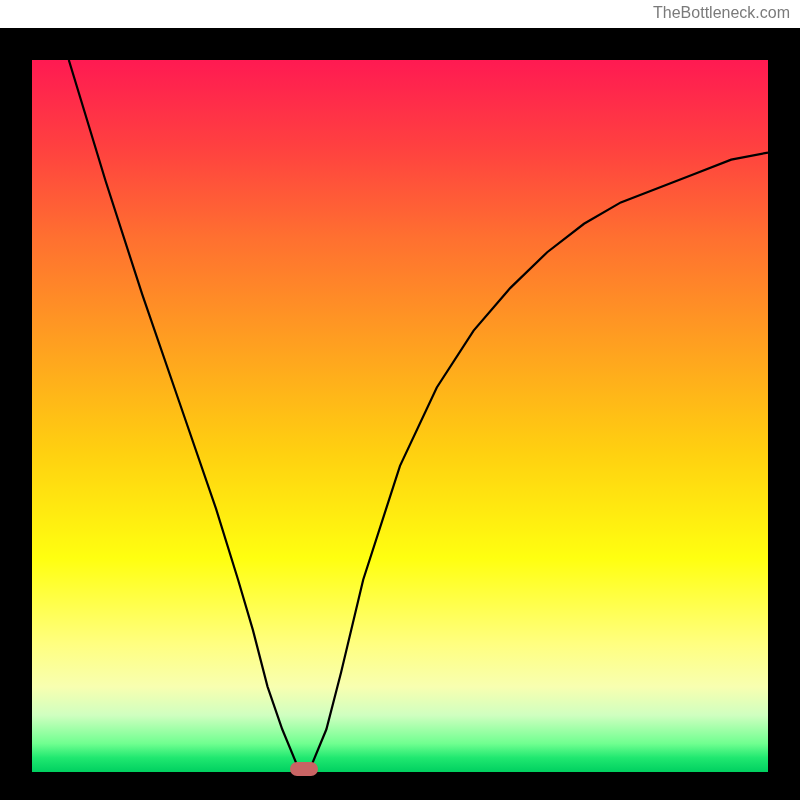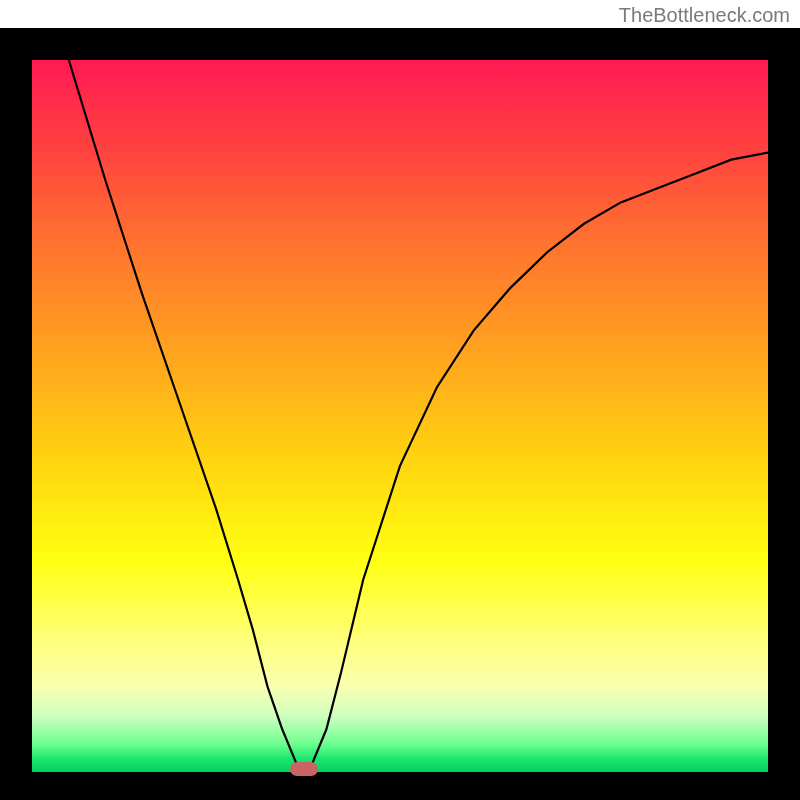--- a/index.html
+++ b/index.html
@@ -45,21 +45,21 @@
     top: 0;
     left: 0;
     width: 736px;
     height: 712px;
   }
   .watermark {
     position: absolute;
     top: 4px;
     right: 10px;
     font-family: Arial, Helvetica, sans-serif;
-    font-size: 20px;
+    font-size: 16px;
     color: #7a7a7a;
   }
   .marker {
     position: absolute;
     width: 28px;
     height: 14px;
     background: #c96464;
     border-radius: 7px;
   }
 </style>

